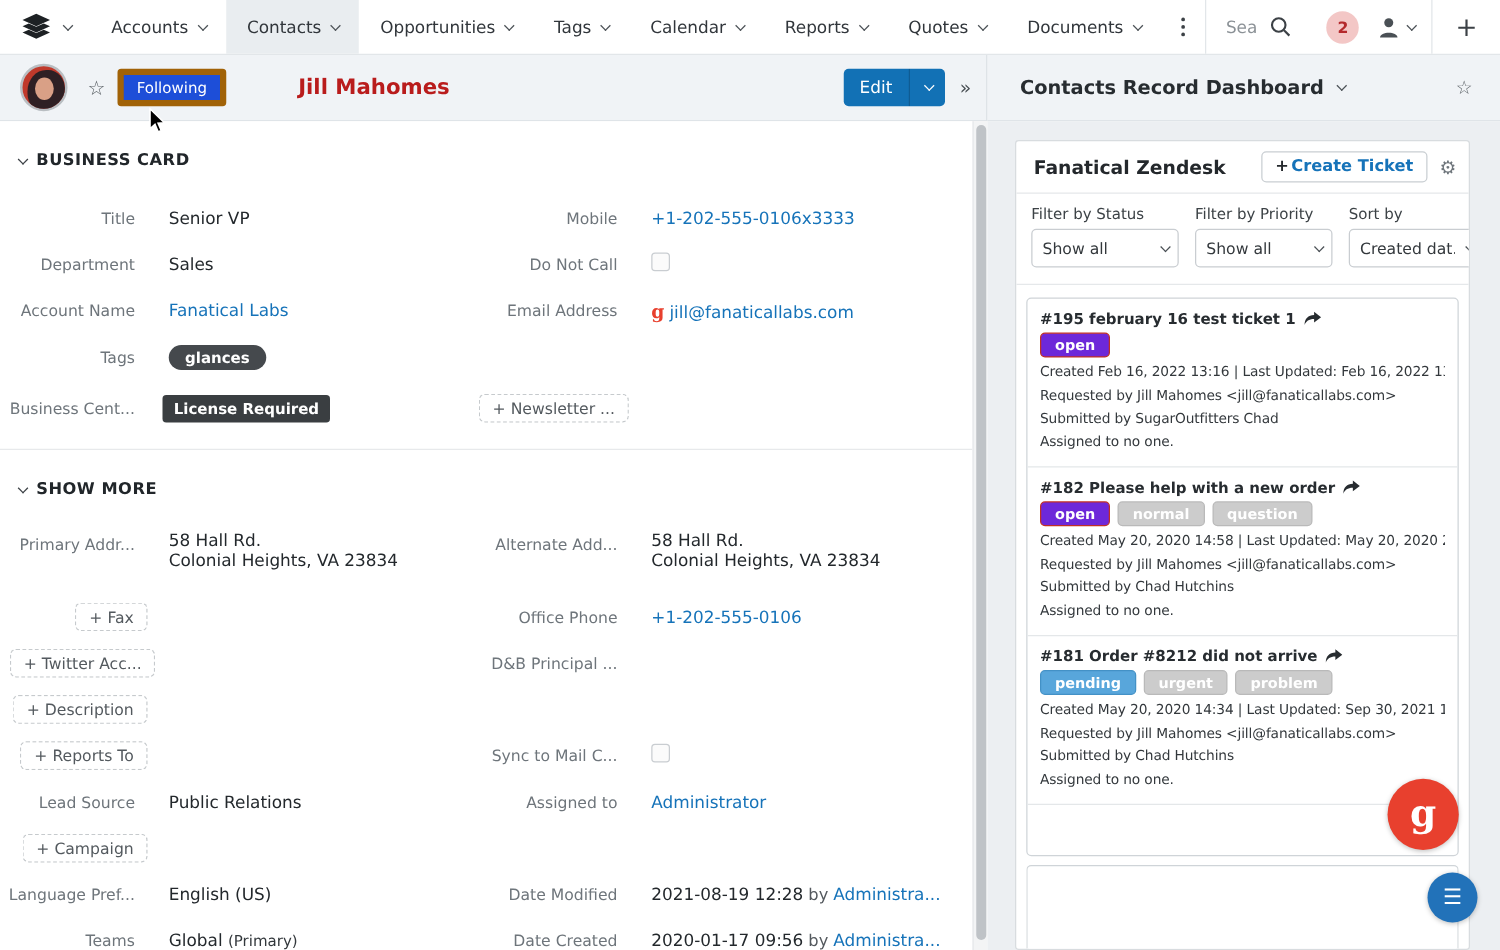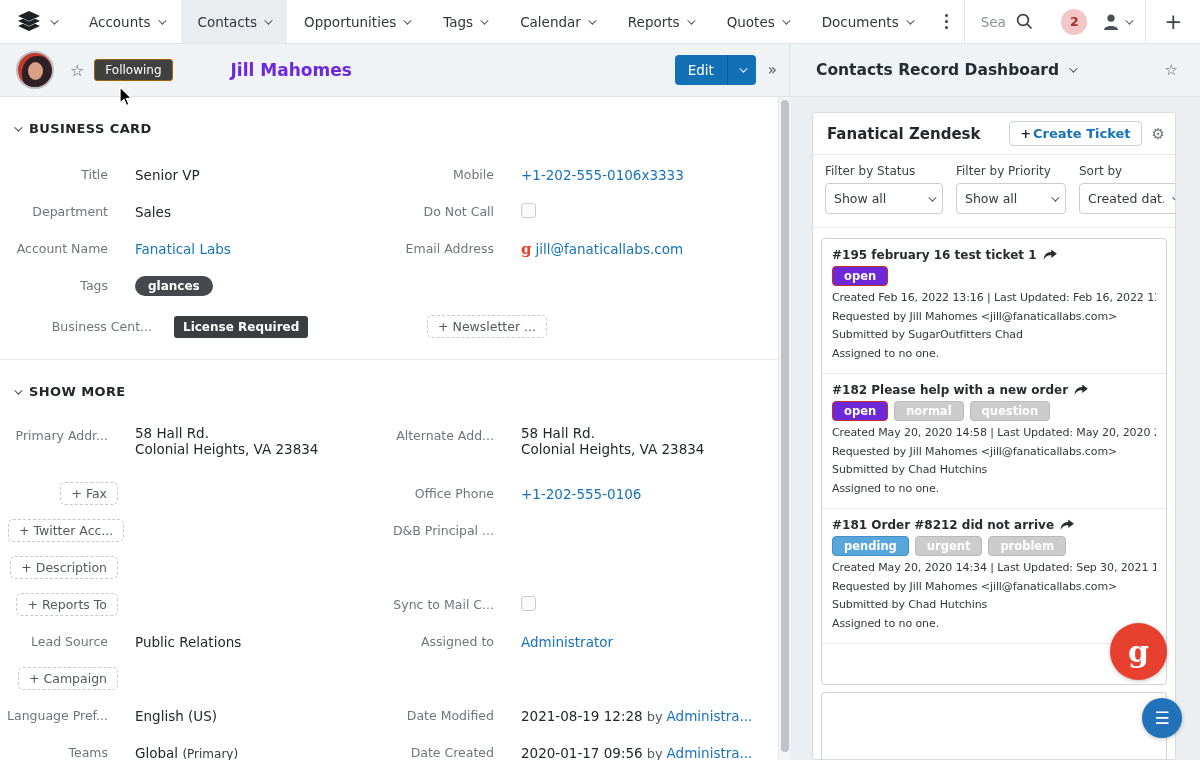--- a/index.html
+++ b/index.html
@@ -22,22 +22,22 @@
   .nav-user { display:flex; align-items:center; gap:4px; padding:0 14px 0 6px; cursor:pointer; }
   .nav-plus { display:flex; align-items:center; padding:0 18px; border-left:1px solid #e2e6e9; font-size:21px; color:#3c4146; cursor:pointer; }
 
   
   .subheader { position:absolute; top:44px; left:0; right:0; height:53px; display:flex; }
   .sub-left { width:790px; background:#f0f3f6; border-bottom:1px solid #dfe4e8; border-right:1px solid #d9dee2; display:flex; align-items:center; padding:0 12px 0 16px; }
   .avatar { width:38px; height:38px; border-radius:50%; background:#c0392b; border:2px solid #b9bec2; overflow:hidden; position:relative; flex:0 0 auto;}
   .avatar .hair { position:absolute; width:30px; height:34px; background:#2e2024; border-radius:50% 45% 40% 45%; left:4px; top:3px;}
   .avatar .face { position:absolute; width:15px; height:18px; background:#d9a086; border-radius:50%; left:10px; top:9px;}
   .star-ico { font-size:16px; color:#5a6065; margin:0 10px 0 16px; cursor:pointer; }
-  .following { background:#404040; border:1px solid #a16207; color:#fff; font-size:12px; padding:3px 10px; border-radius:3px; cursor:pointer; }
-  .rec-name { font-size:17px; font-weight:600; color:#6d28d9; margin-left:58px; flex:1; }
+  .following { background:#1d4ed8; border:5px solid #a16207; color:#fff; font-size:12px; padding:3px 10px; border-radius:3px; cursor:pointer; }
+  .rec-name { font-size:17px; font-weight:600; color:#b91c1c; margin-left:58px; flex:1; }
   .edit-btn { background:#1271b5; color:#fff; border-radius:4px; display:flex; align-items:center; height:30px; overflow:hidden; cursor:pointer; flex:0 0 auto;}
   .edit-btn .e-lbl { padding:0 13px; font-size:13.5px; }
   .edit-btn .e-arrow { padding:0 11px; border-left:1px solid rgba(0,0,0,0.18); height:100%; display:flex; align-items:center; }
   .edit-btn .e-arrow .chev { border-color:#fff; }
   .dbl-chev { font-size:15px; color:#4a5055; margin-left:12px; cursor:pointer; }
   .sub-right { flex:1; background:#f0f3f6; border-bottom:1px solid #dfe4e8; display:flex; align-items:center; padding:0 22px 0 26px; }
   .dash-title { font-size:15.5px; font-weight:bold; color:#272c30; margin-right:10px; cursor:pointer;}
   .sub-right .spacer { flex:1; }
   .panel-star { font-size:15px; color:#5a6065; cursor:pointer; }
 
@@ -220,21 +220,21 @@
     <span class="val"><a class="link">Fanatical Labs</a></span>
     <span class="lbl r2">Email Address</span>
     <span class="val r2"><span class="g-red">g</span><a class="link">jill@fanaticallabs.com</a></span>
   </div>
   <div class="row h37">
     <span class="lbl">Tags</span>
     <span class="val"><span class="tag-pill">glances</span></span>
     <span></span>
       <span></span>
   </div>
-  <div class="row h37" style="margin-top:4px;padding-left:44px;">
+  <div class="row h37" style="margin-top:4px;">
     <span class="lbl">Business Cent...</span>
     <span class="val" style="padding-left:12px;"><span class="dark-badge">License Required</span></span>
     <span class="add-btn c3" style="grid-column:3;">+ Newsletter ...</span>
     <span></span>
   </div>
 
   <div class="divider"></div>
 
   <div class="sect-head">
     <span class="chev"></span>

